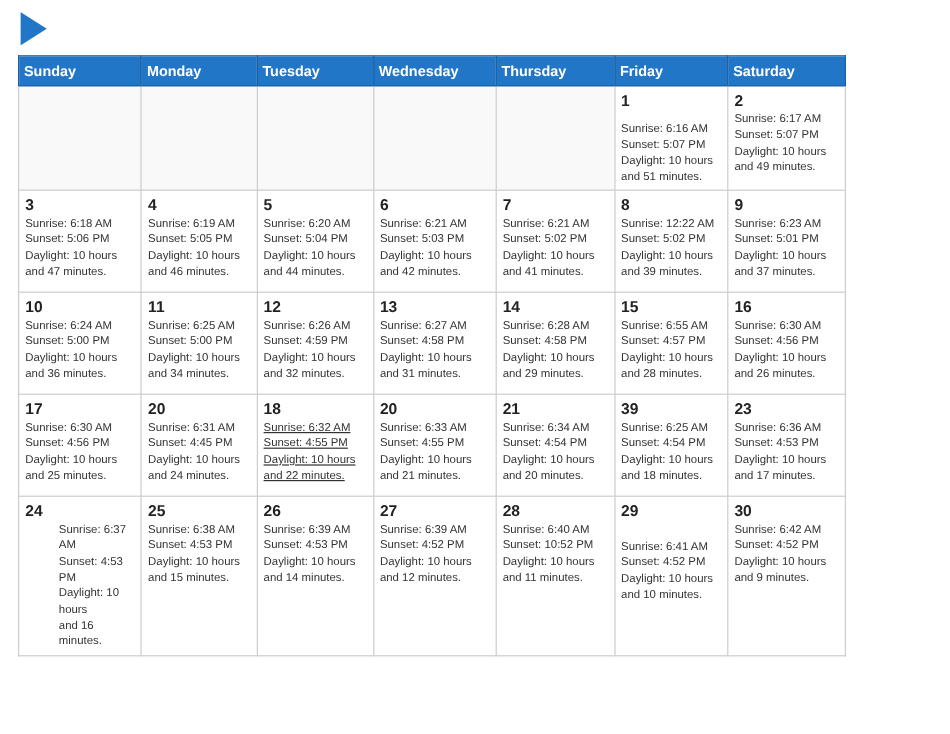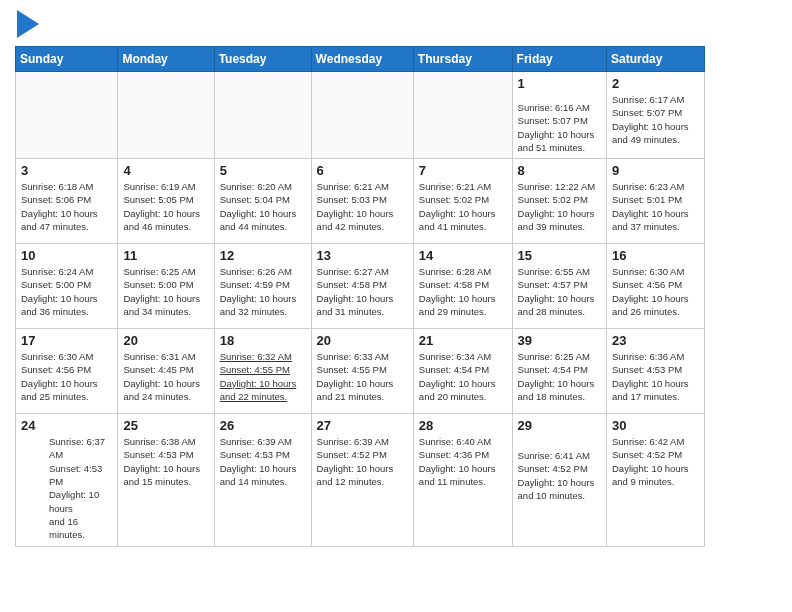--- a/index.html
+++ b/index.html
@@ -326,21 +326,21 @@
           <td>
             <span class="day-number">27</span>
             <div class="day-info" style="white-space: pre-line;">Sunrise: 6:39 AM
 Sunset: 4:52 PM
 Daylight: 10 hours
 and 12 minutes.</div>
           </td>
           <td>
             <span class="day-number">28</span>
             <div class="day-info" style="white-space: pre-line;">Sunrise: 6:40 AM
-Sunset: 4:36 PM
+Sunset: 10:52 PM
 Daylight: 10 hours
 and 11 minutes.</div>
           </td>
           <td>
             <span class="day-number">29</span>
             <div class="day-info" style="white-space: pre-line; margin-top: 16px;">Sunrise: 6:41 AM
 Sunset: 4:52 PM
 Daylight: 10 hours
 and 10 minutes.</div>
           </td>

